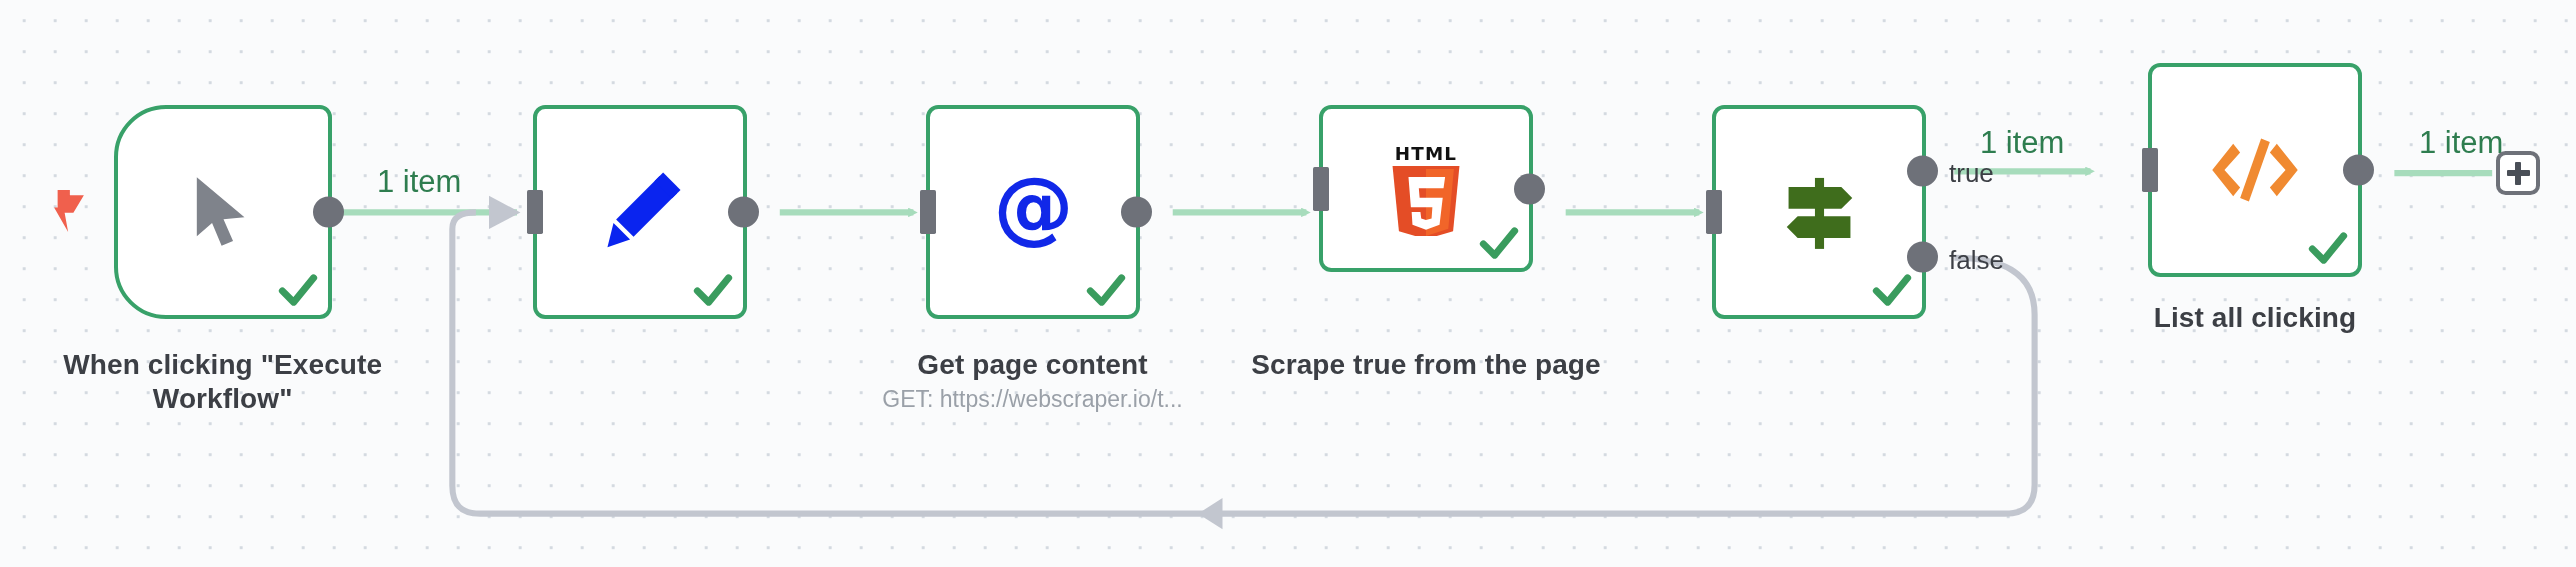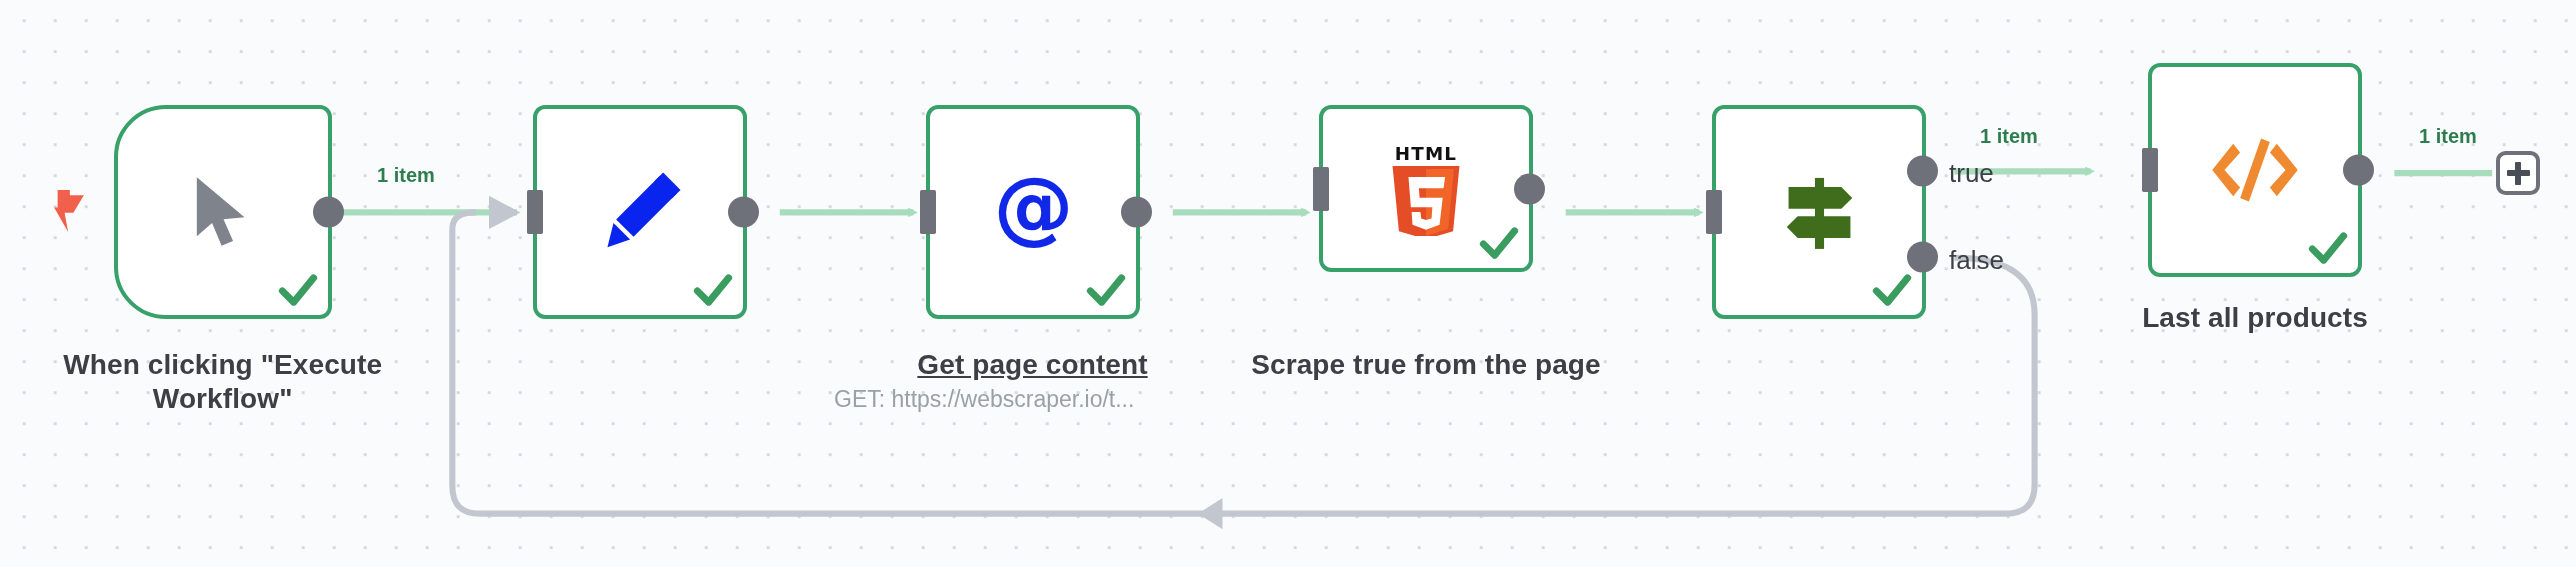--- a/index.html
+++ b/index.html
@@ -86,34 +86,34 @@
     position: absolute;
     text-align: center;
     color: #3c3f45;
     font-size: 28px;
     font-weight: 700;
     line-height: 1.22;
     letter-spacing: 0.1px;
   }
   .subcaption {
     position: absolute;
-    text-align: left;
+    text-align: center;
     color: #9aa0a8;
     font-size: 23px;
     font-weight: 400;
     line-height: 1.2;
     white-space: nowrap;
   }
 
   
   .wire-label {
     position: absolute;
     color: #2e7d4f;
-    font-size: 20px;
-    font-weight: 700;
+    font-size: 31px;
+    font-weight: 400;
     white-space: nowrap;
   }
   .branch-label {
     position: absolute;
     color: #3c3f45;
     font-size: 26px;
     font-weight: 400;
     white-space: nowrap;
   }
 
@@ -224,21 +224,21 @@
         <text x="50" y="74" text-anchor="middle" font-family="DejaVu Sans, sans-serif" font-size="88" font-weight="bold" fill="#1128e8">@</text>
       </svg>
     </span>
     <span class="check">
       <svg viewBox="0 0 46 46" width="40" height="40" xmlns="http://www.w3.org/2000/svg">
         <path d="M5 24 L18 37 L41 9" fill="none" stroke="#3a9c5e" stroke-width="8" stroke-linecap="round" stroke-linejoin="round"></path>
       </svg>
     </span>
     <span class="port-out"></span>
   </div>
-  <div class="caption" style="left:834px; top:348px; width:397px;text-decoration:underline;">Get page content</div>
+  <div class="caption" style="left:834px; top:348px; width:397px;">Get page content</div>
   <div class="subcaption" style="left:834px; top:386px; width:397px;">GET: https://webscraper.io/t...</div>
 
   <div class="node" style="left:1319px; top:105px; width:214px; height:167px;">
     <span class="port-in"></span>
     <span class="glyph">
       <svg viewBox="0 0 100 118" width="80" height="94" xmlns="http://www.w3.org/2000/svg">
         <text x="50" y="22" text-anchor="middle" font-family="DejaVu Sans, sans-serif" font-size="23" font-weight="bold" letter-spacing="1.5" fill="#111111">HTML</text>
         <path d="M8 30 L92 30 L84 112 L50 122 L16 112 z" fill="#e44d26"></path>
         <path d="M50 34 L50 118 L78 109 L85 34 z" fill="#f16529"></path>
         <path d="M26 44 L74 44 L72 58 L41 58 L42 70 L71 70 L67 104 L50 110 L33 104 L32 88 L43 88 L44 96 L50 98 L57 96 L58 82 L31 82 L28 44 z" fill="#ffffff"></path>
@@ -283,21 +283,21 @@
         <path d="M62 4 L72 8 L48 76 L38 72 z" fill="#f08a31"></path>
       </svg>
     </span>
     <span class="check">
       <svg viewBox="0 0 46 46" width="40" height="40" xmlns="http://www.w3.org/2000/svg">
         <path d="M5 24 L18 37 L41 9" fill="none" stroke="#3a9c5e" stroke-width="8" stroke-linecap="round" stroke-linejoin="round"></path>
       </svg>
     </span>
     <span class="port-out"></span>
   </div>
-  <div class="caption" style="left:2087px; top:301px; width:336px;">Last all products</div>
+  <div class="caption" style="left:2087px; top:301px; width:336px;">List all clicking</div>
 
   <div class="wire-label" style="left:377px; top:164px;">1 item</div>
 
   <div class="wire-label" style="left:1980px; top:125px;">1 item</div>
 
   <div class="wire-label" style="left:2419px; top:125px;">1 item</div>
 
   <div class="add-btn" style="left:2496px; top:151px;">
     <span class="plus-h"></span>
     <span class="plus-v"></span>

